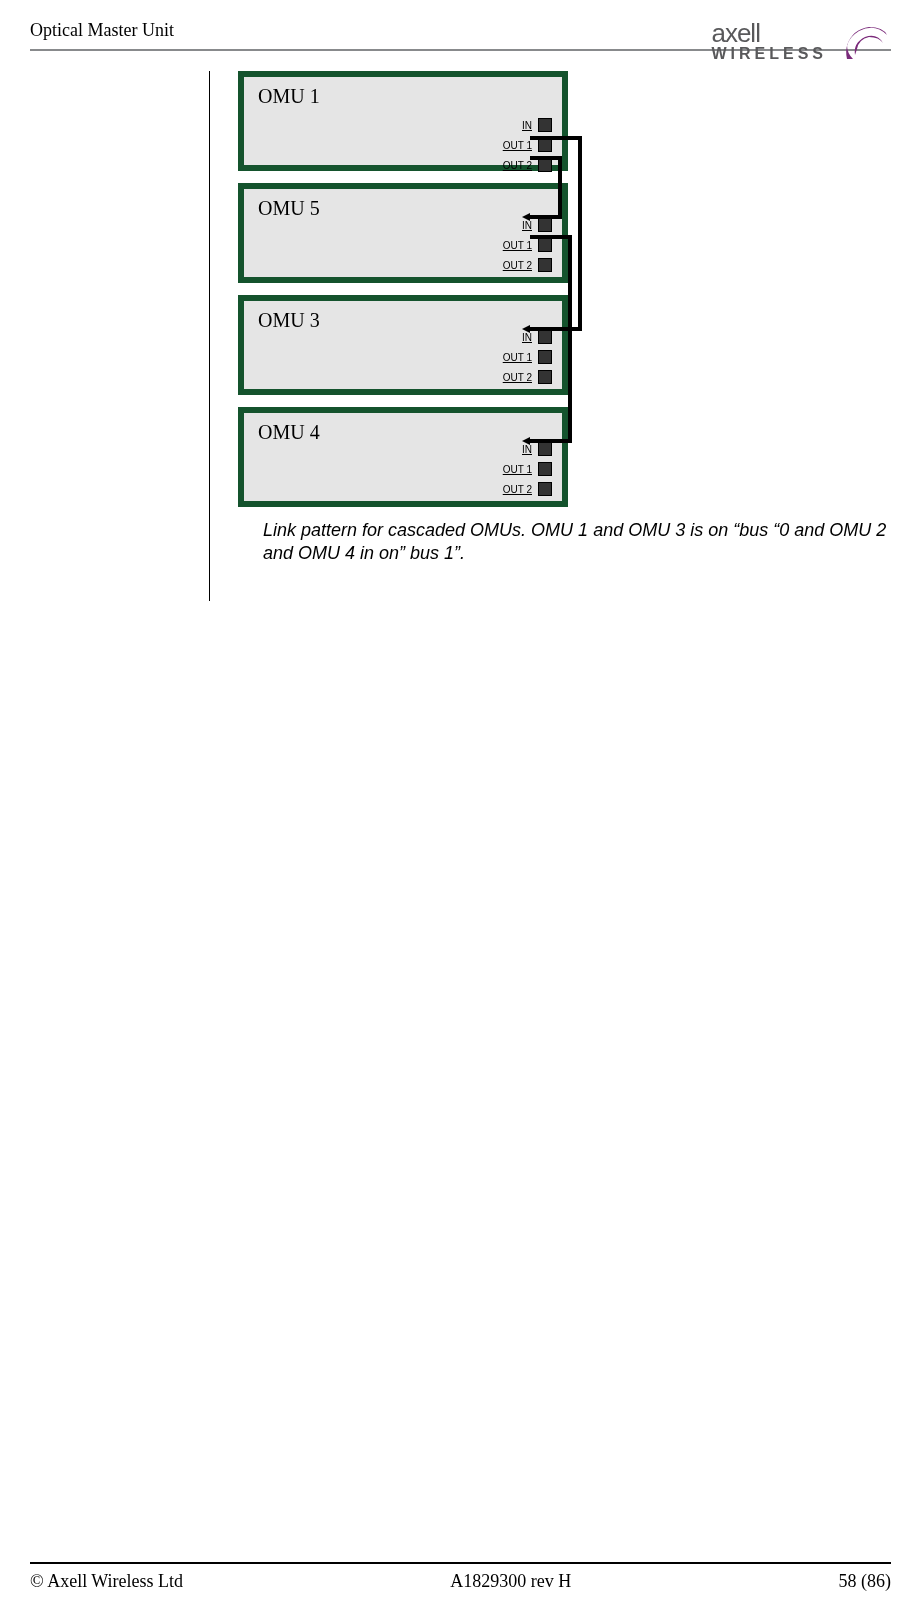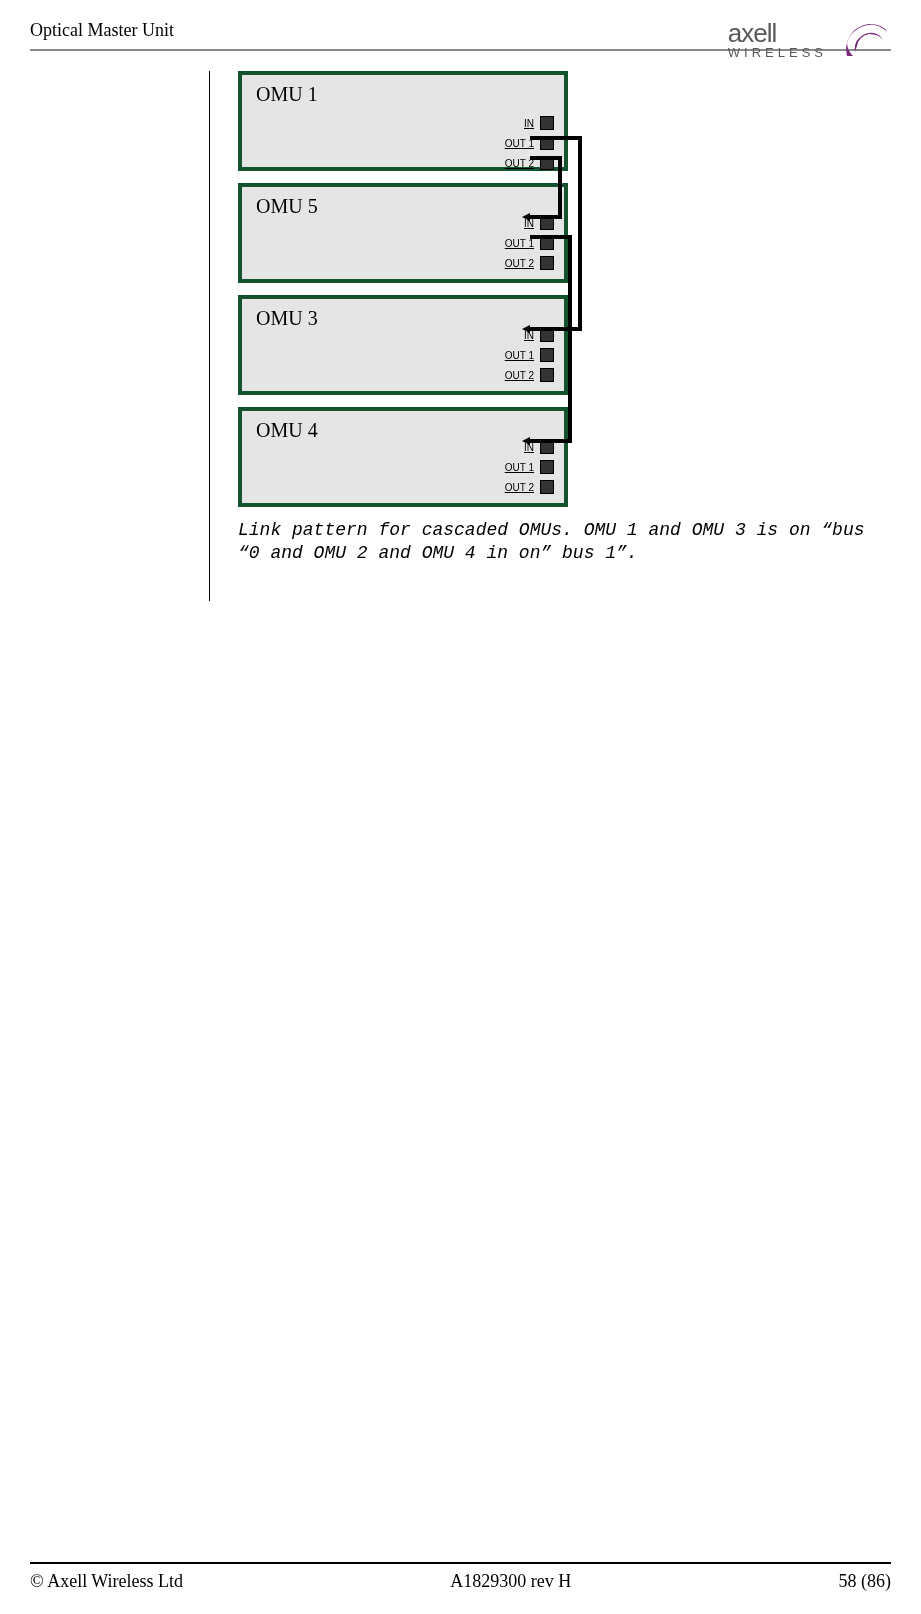--- a/index.html
+++ b/index.html
@@ -37,26 +37,27 @@
       margin-left: auto;
     }
     .logo-text {
       font-size: 26px;
       color: #59595b;
       font-weight: normal;
       letter-spacing: -1px;
       display: inline-block;
     }
     .logo-sub {
-      font-size: 13px;
+      font-size: 16px;
       color: #59595b;
       letter-spacing: 4px;
       display: block;
       text-align: right;
       margin-top: -4px;
+      font-weight: bold;
     }
     .header-rule {
       border: none;
       border-top: 2px solid #888a8c;
       margin: 8px 30px 0 30px;
     }
     .content {
       display: flex;
       padding: 20px 30px 0 30px;
     }
@@ -67,21 +68,21 @@
     }
     .main {
       flex: 1;
       padding-left: 28px;
       position: relative;
     }
     .omu-box {
       width: 330px;
       height: 100px;
       background: #e5e5e5;
-      border: 4px solid #14532d;
+      border: 6px solid #14532d;
       position: relative;
       margin-bottom: 12px;
     }
     .omu-label {
       font-family: "Times New Roman", serif;
       font-size: 20px;
       position: absolute;
       top: 8px;
       left: 14px;
     }
@@ -103,26 +104,27 @@
       margin-right: 6px;
     }
     .port-square {
       width: 14px;
       height: 14px;
       background: #333;
       border: 1px solid #000;
     }
     .port-group.shifted-up { top: 26px; }
     .caption {
-      font-family: Liberation Mono, monospace;
+      font-family: Liberation Sans, sans-serif;
       font-style: italic;
       font-size: 18px;
       line-height: 1.3;
       margin-top: 6px;
       max-width: 690px;
+      margin-left: 25px;
     }
     .footer-rule {
       border: none;
       border-top: 2px solid #000;
       margin: 0 30px;
       position: absolute;
       bottom: 50px;
       left: 0;
       right: 0;
     }

